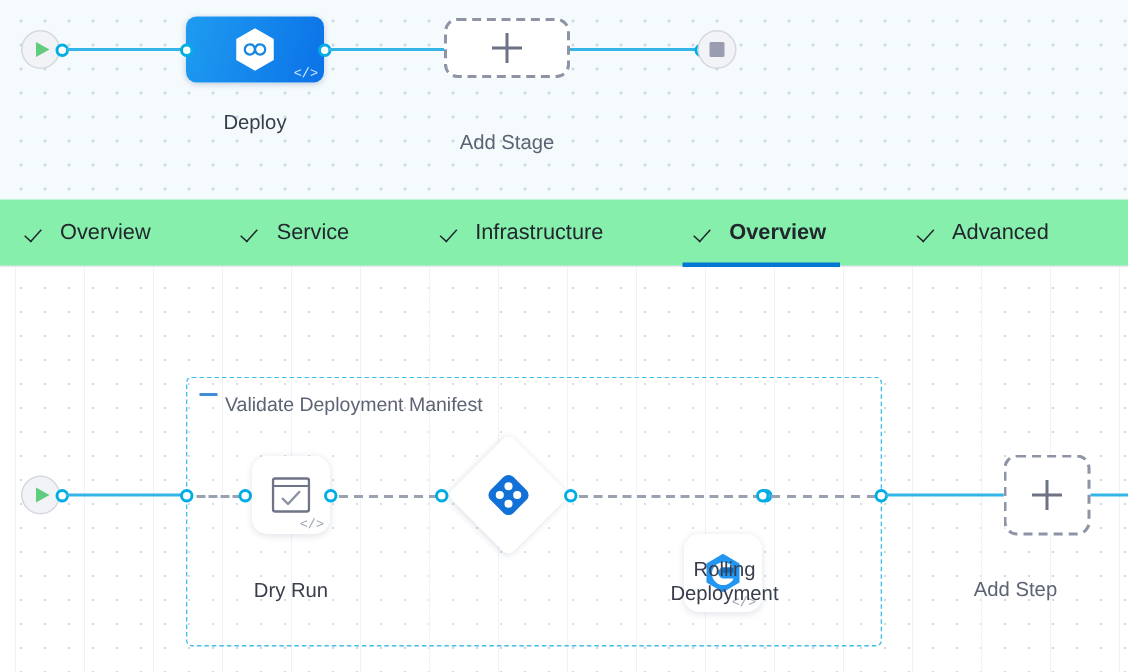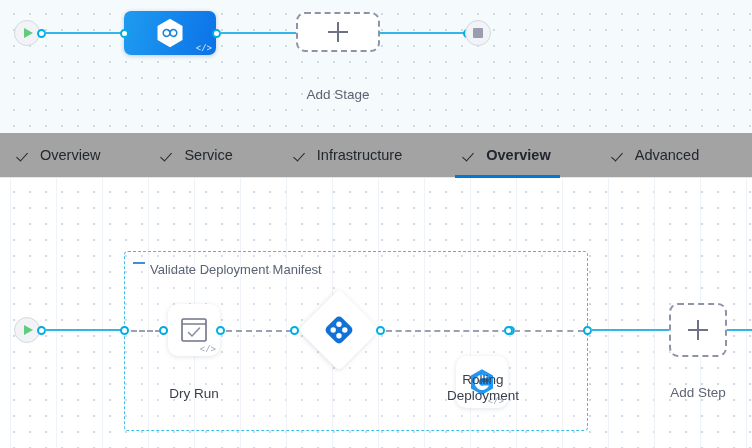--- a/index.html
+++ b/index.html
@@ -20,21 +20,21 @@
     background-image: radial-gradient(circle, #cfdae4 1px, transparent 1.1px);
     background-size: 16px 16px;
     background-position: 6px 6px;
     overflow: hidden;
   }
 
   
   .tabbar {
     position: absolute; left: 0; top: 133px;
     width: 752px; height: 45px;
-    background: #a3a3a3;
+    background: #86efac;
     border-bottom: 1px solid #e4e8ee;
     display: flex; align-items: center;
   }
   .tab {
     position: relative;
     height: 45px;
     display: flex; align-items: center; gap: 9px;
     padding: 0 18px;
     color: #22272d;
     font-size: 14.5px;
@@ -205,20 +205,21 @@
 
     <div class="abs stage-node" style="left:124px; top:11px;">
       <svg class="hexmark" width="28" height="30" viewBox="0 0 28 30">
         <path d="M14 0.8 L26.5 8 L26.5 22 L14 29.2 L1.5 22 L1.5 8 Z" fill="#ffffff"></path>
         <path d="M10.6 11.6 a3.4 3.4 0 1 0 0 6.8 c2.2 0 3.1-1.5 3.4-3.4 c0.3-1.9 1.2-3.4 3.4-3.4 a3.4 3.4 0 1 1 0 6.8 c-2.2 0-3.1-1.5-3.4-3.4 c-0.3-1.9-1.2-3.4-3.4-3.4 z" fill="none" stroke="#1786e0" stroke-width="1.5"></path>
       </svg>
       <span class="codebadge">&lt;/&gt;</span>
     </div>
     <div class="abs port" style="left:120px; top:28.5px;"></div>
     <div class="abs port" style="left:212px; top:28.5px;"></div>
+    <div class="abs node-label" style="left:104px; top:74px; width:132px;">Deploy</div>
 
     <div class="abs link-solid" style="left:219px; top:31.7px; width:80px;"></div>
 
     <div class="abs add-node" style="left:296px; top:12px; width:84px; height:40px;">
       <div class="plus"></div>
     </div>
     <div class="abs node-label muted" style="left:278px; top:74px; width:120px;">Add Stage</div>
 
     <div class="abs link-solid" style="left:380px; top:31.7px; width:90px;"></div>
     <div class="abs port" style="left:463px; top:28.5px;"></div>
@@ -318,18 +319,18 @@
 Deployment</div>
 
     <div class="abs link-dashed" style="left:514px; top:151.8px; width:70px;"></div>
     <div class="abs port" style="left:583px; top:147.5px;"></div>
 
     <div class="abs link-solid" style="left:590px; top:150.7px; width:80px;"></div>
 
     <div class="abs add-node" style="left:669px; top:125px; width:58px; height:54px;">
       <div class="plus"></div>
     </div>
-    <div class="abs node-label muted" style="left:648px; top:194px; width:100px;">Add Step</div>
+    <div class="abs node-label muted" style="left:627px; top:194px; width:100px;">Add Step</div>
 
     <div class="abs link-solid" style="left:727px; top:150.7px; width:25px;"></div>
   </div>
 
 </div>
 
 </body></html>

